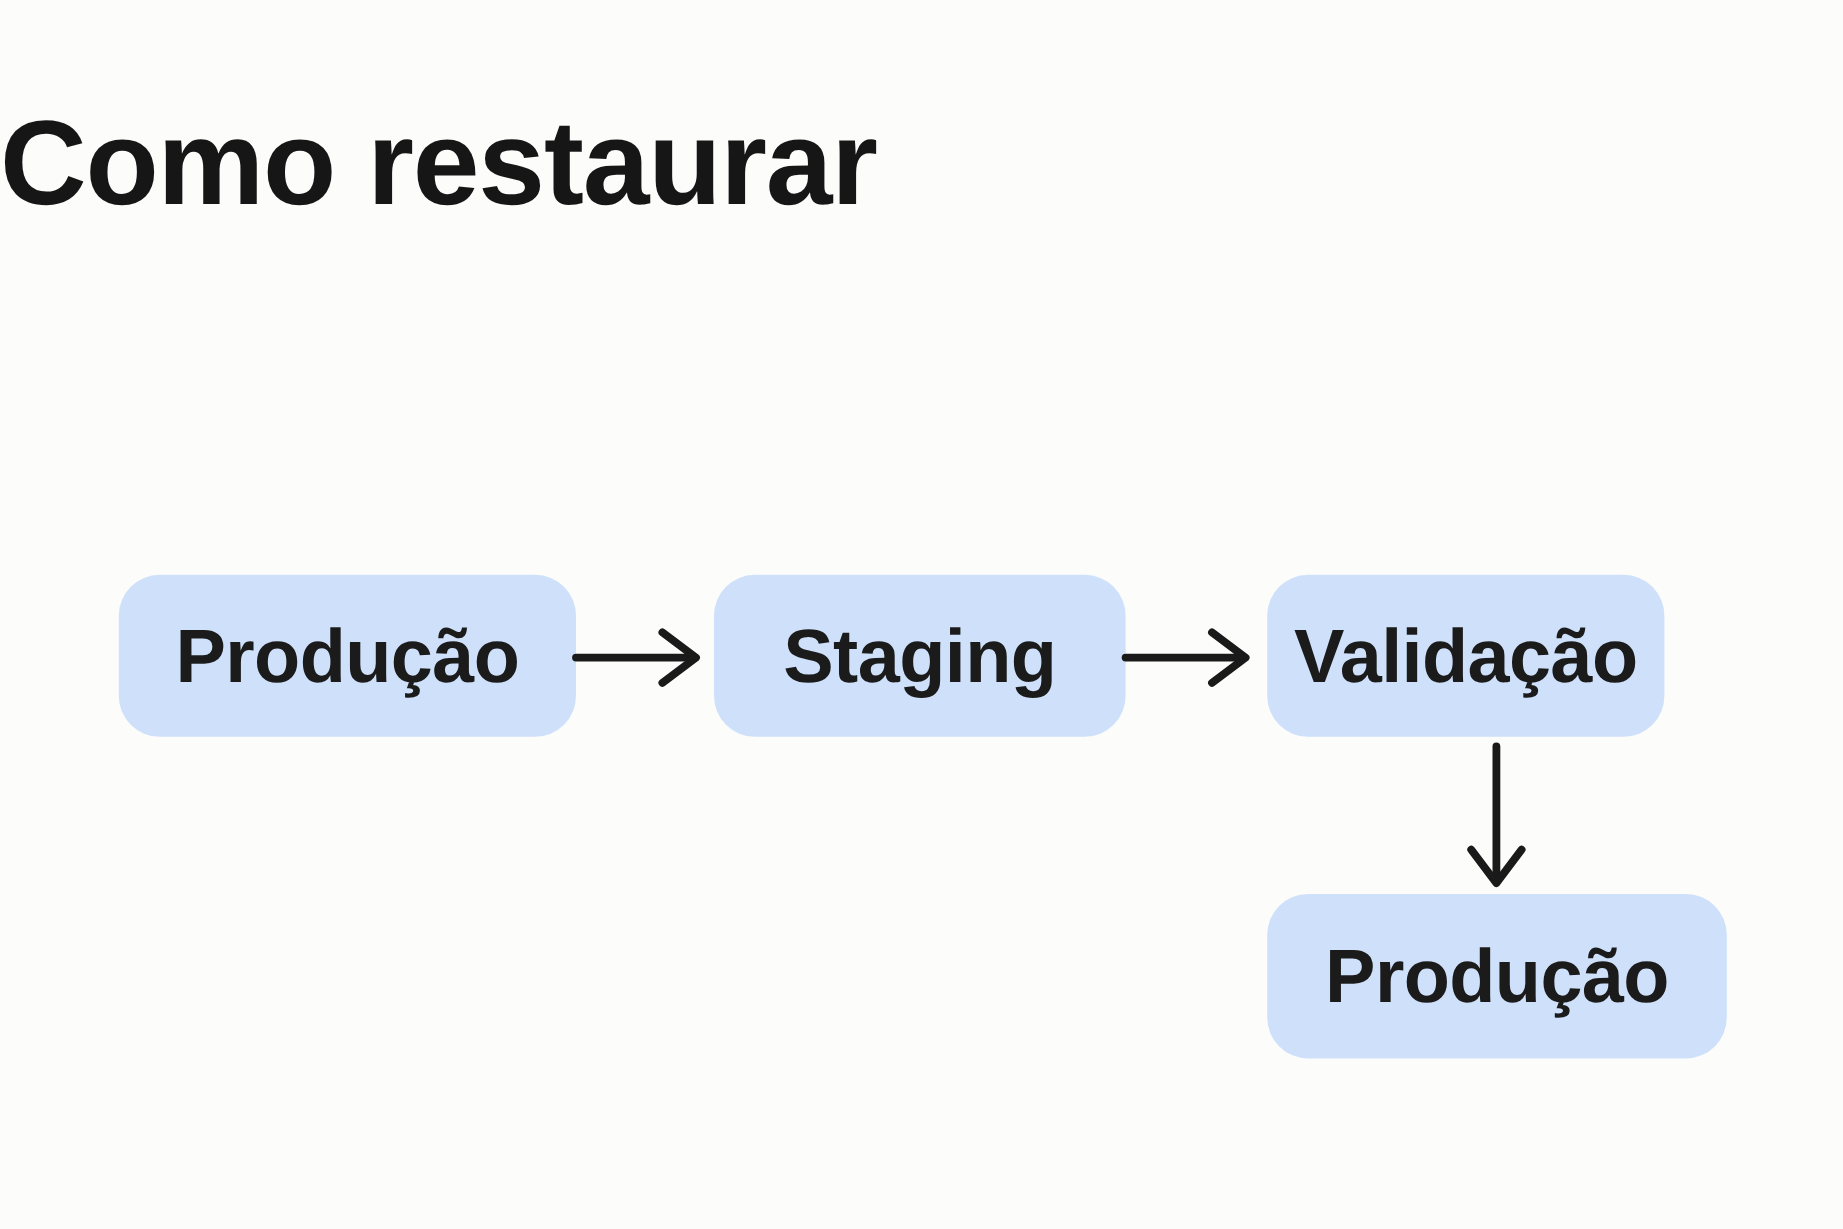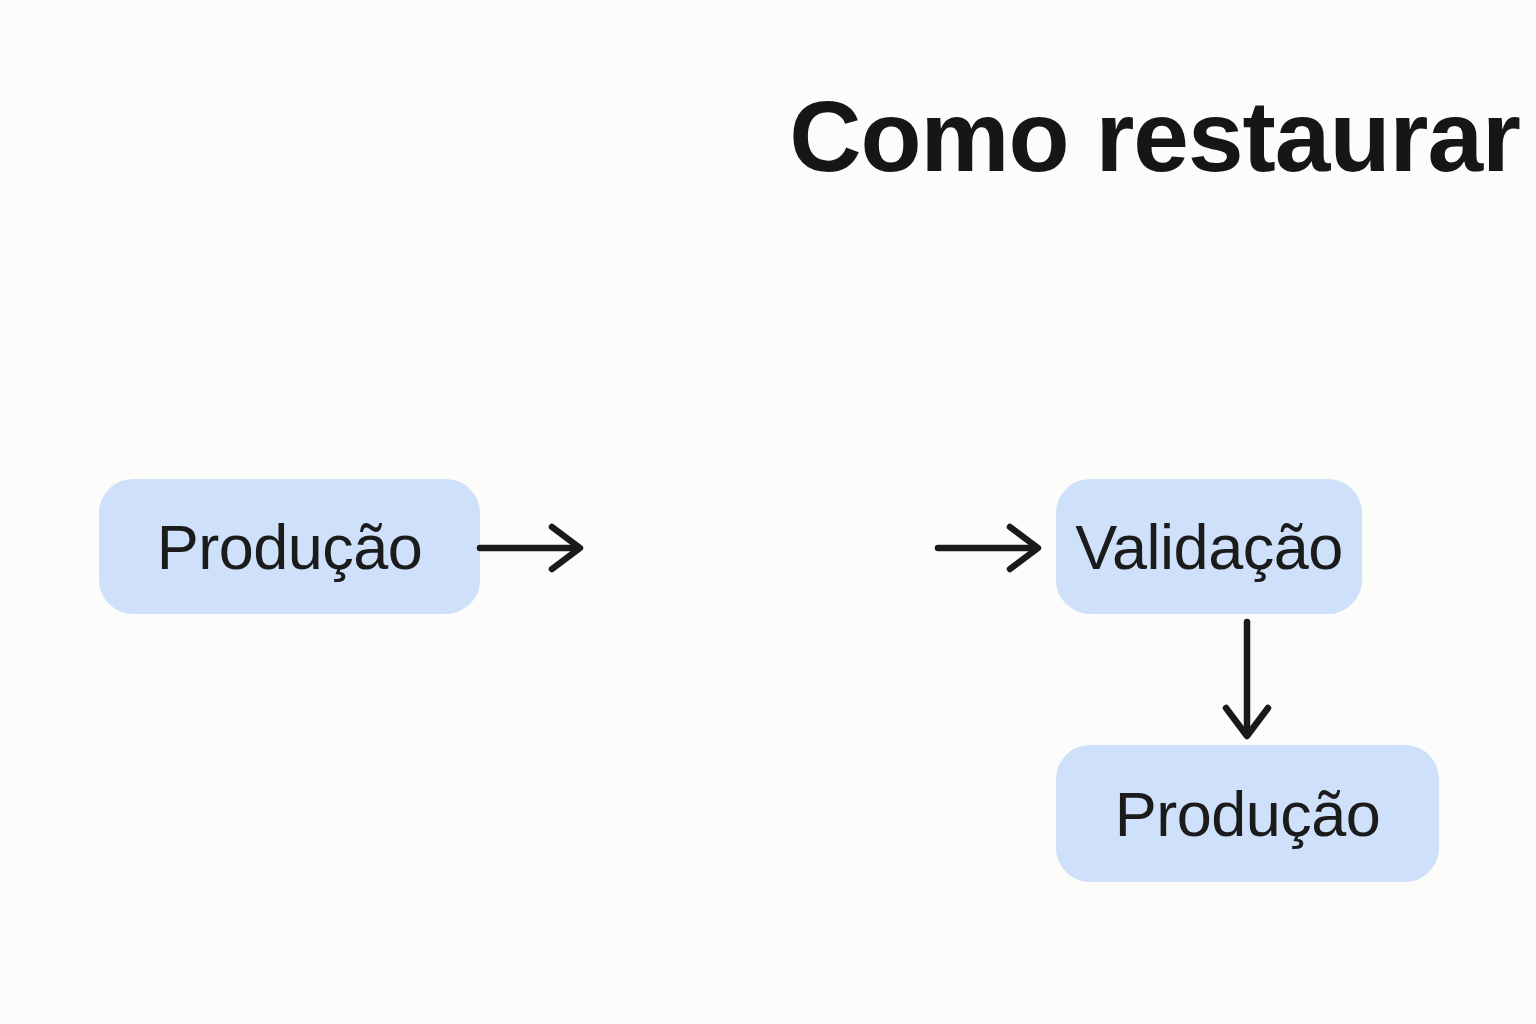--- a/index.html
+++ b/index.html
@@ -15,43 +15,43 @@
     width: 1536px;
     height: 1024px;
     background: #fcfcfb;
     overflow: hidden;
   }
   .title {
     position: absolute;
     left: 0;
     top: 72px;
     width: 1520px;
-    text-align: right;
+    text-align: left;
     font-size: 100px;
     font-weight: 700;
     line-height: 128px;
     color: #161616;
     letter-spacing: -1px;
   }
   .node {
     position: absolute;
     height: 135px;
     background: #cfe1fa;
     border-radius: 34px;
     display: flex;
     align-items: center;
     justify-content: center;
     font-size: 63px;
-    font-weight: 400;
+    font-weight: 700;
     color: #1b1b1b;
     letter-spacing: -0.5px;
   }
   #node-producao-1 { left: 99px;  top: 479px; width: 381px; }
   #node-staging    { left: 595px; top: 479px; width: 343px; }
-  #node-validacao  { left: 1056px; top: 479px; width: 306px; }
+  #node-validacao  { left: 1056px; top: 479px; width: 331px; }
   #node-producao-2 { left: 1056px; top: 745px; width: 383px; height: 137px; }
   .arrow {
     position: absolute;
   }
   #arrow-1 { left: 476px; top: 518px; }
   #arrow-2 { left: 934px; top: 518px; }
   #arrow-3 { left: 1217px; top: 616px; }
   .arrow svg polyline, .arrow svg line {
     stroke: #1a1a1a;
     stroke-width: 6.5;
@@ -73,20 +73,23 @@
     <span>Produção</span>
   </div>
 
   <div class="arrow" id="arrow-1">
     <svg width="112" height="60" viewBox="0 0 112 60">
       <line x1="4" y1="30" x2="96" y2="30"></line>
       <polyline points="76,9 104,30 76,51"></polyline>
     </svg>
   </div>
 
+  <div class="node" id="node-staging">
+    <span>Staging</span>
+  </div>
 
   <div class="arrow" id="arrow-2">
     <svg width="112" height="60" viewBox="0 0 112 60">
       <line x1="4" y1="30" x2="96" y2="30"></line>
       <polyline points="76,9 104,30 76,51"></polyline>
     </svg>
   </div>
 
   <div class="node" id="node-validacao">
     <span>Validação</span>

